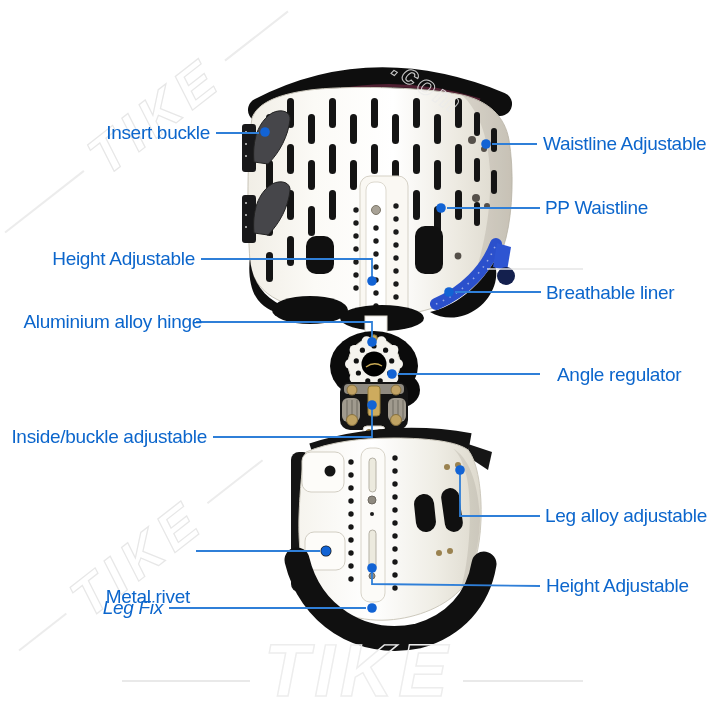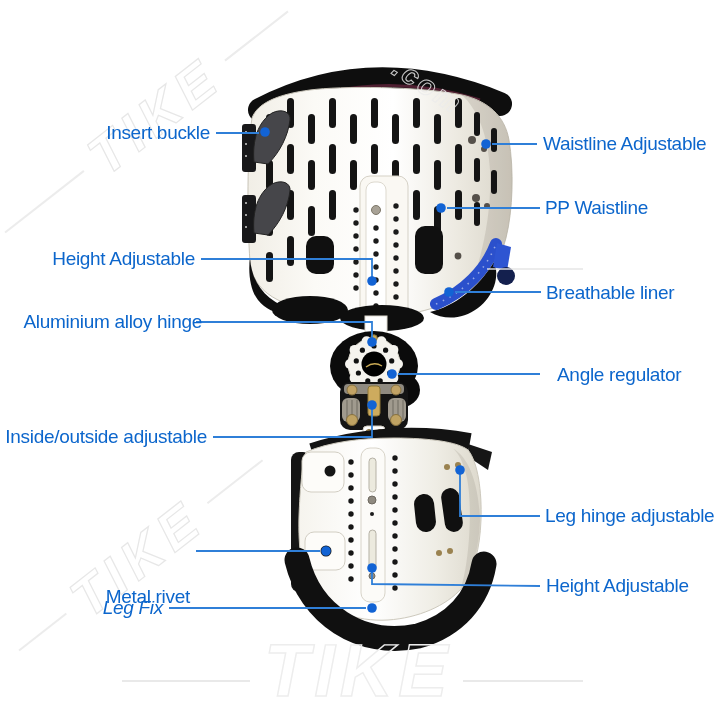--- a/index.html
+++ b/index.html
@@ -335,24 +335,24 @@
       <circle cx="449" cy="292" r="4.8"></circle>
       <circle cx="392" cy="374" r="4.8"></circle>
       <circle cx="460" cy="470" r="4.8"></circle>
       <circle cx="372" cy="568" r="4.8"></circle>
     </g>
   </svg>
 
   <div class="lbl left-col" style="right:510px;top:122px;">Insert buckle</div>
   <div class="lbl left-col" style="right:525px;top:248px;">Height Adjustable</div>
   <div class="lbl left-col" style="right:518px;top:311px;">Aluminium alloy hinge</div>
-  <div class="lbl left-col" style="right:513px;top:426px;">Inside/outside adjustable</div>
+  <div class="lbl left-col" style="right:513px;top:426px;">Inside/buckle adjustable</div>
   <div class="lbl left-col" style="right:530px;top:540px;margin-top:46px;">Metal rivet</div>
   <div class="lbl left-col" style="right:557px;top:597px;font-style:italic;">Leg Fix</div>
 
   <div class="lbl right-col" style="left:543px;top:133px;">Waistline Adjustable</div>
   <div class="lbl right-col" style="left:545px;top:197px;">PP Waistline</div>
   <div class="lbl right-col" style="left:546px;top:282px;">Breathable liner</div>
   <div class="lbl right-col" style="left:545px;top:364px;margin-left:12px;">Angle regulator</div>
-  <div class="lbl right-col" style="left:545px;top:505px;">Leg hinge adjustable</div>
+  <div class="lbl right-col" style="left:545px;top:505px;">Leg alloy adjustable</div>
   <div class="lbl right-col" style="left:546px;top:575px;">Height Adjustable</div>
 
 </div>
 
 </body></html>

